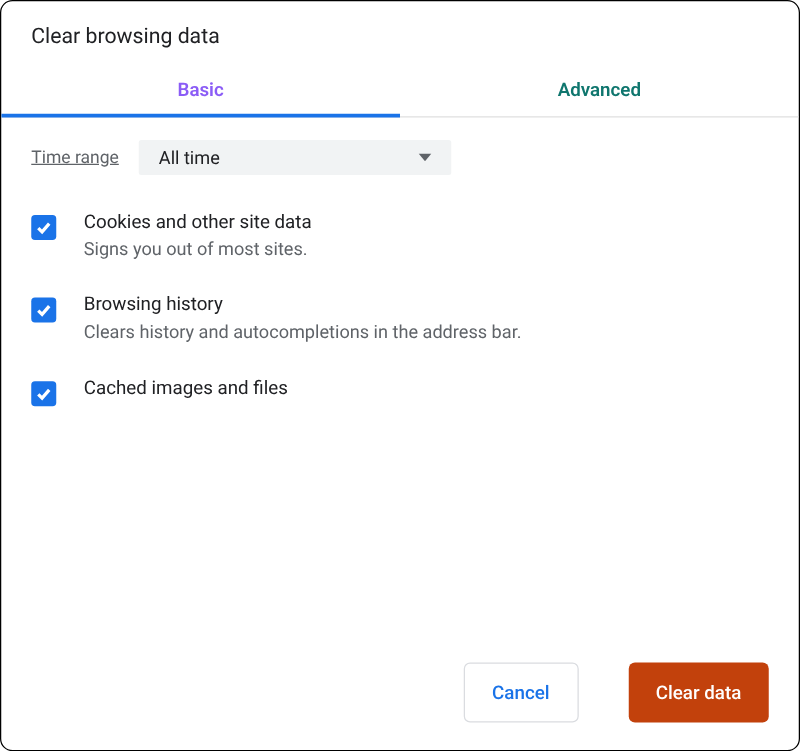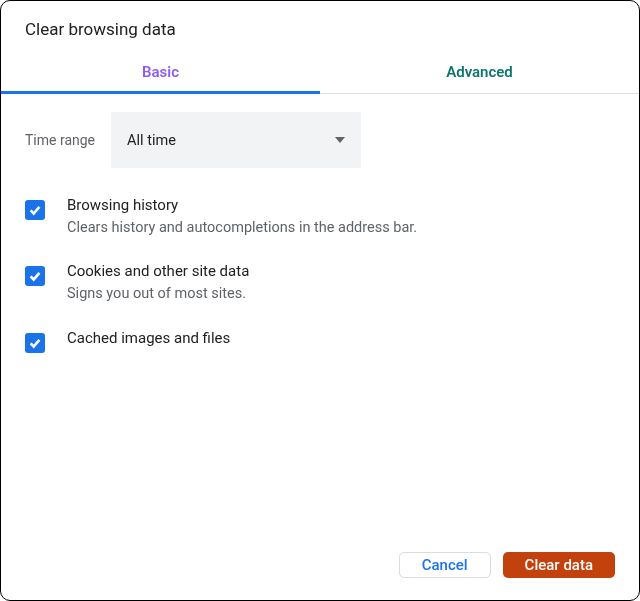--- a/index.html
+++ b/index.html
@@ -62,26 +62,27 @@
     }
     .range-row {
       display: flex;
       align-items: center;
       gap: 16px;
       margin-bottom: 28px;
     }
     .range-label {
       font-size: 14px;
       color: #5f6368;
+      text-decoration: underline;
     }
     .select-wrap {
       position: relative;
       background: #f1f3f4;
       width: 250px;
-      height: 56px;
+      height: 28px;
       display: flex;
       align-items: center;
       padding: 0 16px;
       cursor: pointer;
       border-radius: 2px;
     }
     .select-value {
       font-size: 14.5px;
       color: #202124;
       flex: 1;
@@ -133,24 +134,25 @@
     }
     .footer {
       display: flex;
       justify-content: flex-end;
       gap: 12px;
       padding: 16px 24px 22px 24px;
     }
     .btn {
       font-size: 15px;
       font-weight: 500;
-      padding: 3px 22px;
+      padding: 14px 22px;
       border-radius: 5px;
       cursor: pointer;
       border: none;
+      margin-left: 28px;
     }
     .btn-cancel {
       background: #fff;
       color: #1a73e8;
       border: 1px solid #dadce0;
     }
     .btn-primary {
       background: #c2410c;
       color: #fff;
     }
@@ -175,34 +177,34 @@
       </div>
     </div>
 
     <div class="option-row">
       <div class="checkbox">
         <svg viewBox="0 0 16 16">
             <polyline points="3,8.5 6.5,12 13,4.5"></polyline>
           </svg>
       </div>
       <div class="option-text-col">
-        <div class="option-title">Browsing history</div>
-        <div class="option-desc">Clears history and autocompletions in the address bar.</div>
+        <div class="option-title">Cookies and other site data</div>
+        <div class="option-desc">Signs you out of most sites.</div>
       </div>
     </div>
 
     <div class="option-row">
       <div class="checkbox">
         <svg viewBox="0 0 16 16">
             <polyline points="3,8.5 6.5,12 13,4.5"></polyline>
           </svg>
       </div>
       <div class="option-text-col">
-        <div class="option-title">Cookies and other site data</div>
-        <div class="option-desc">Signs you out of most sites.</div>
+        <div class="option-title">Browsing history</div>
+        <div class="option-desc">Clears history and autocompletions in the address bar.</div>
       </div>
     </div>
 
     <div class="option-row">
       <div class="checkbox">
         <svg viewBox="0 0 16 16">
             <polyline points="3,8.5 6.5,12 13,4.5"></polyline>
           </svg>
       </div>
       <div class="option-text-col">

